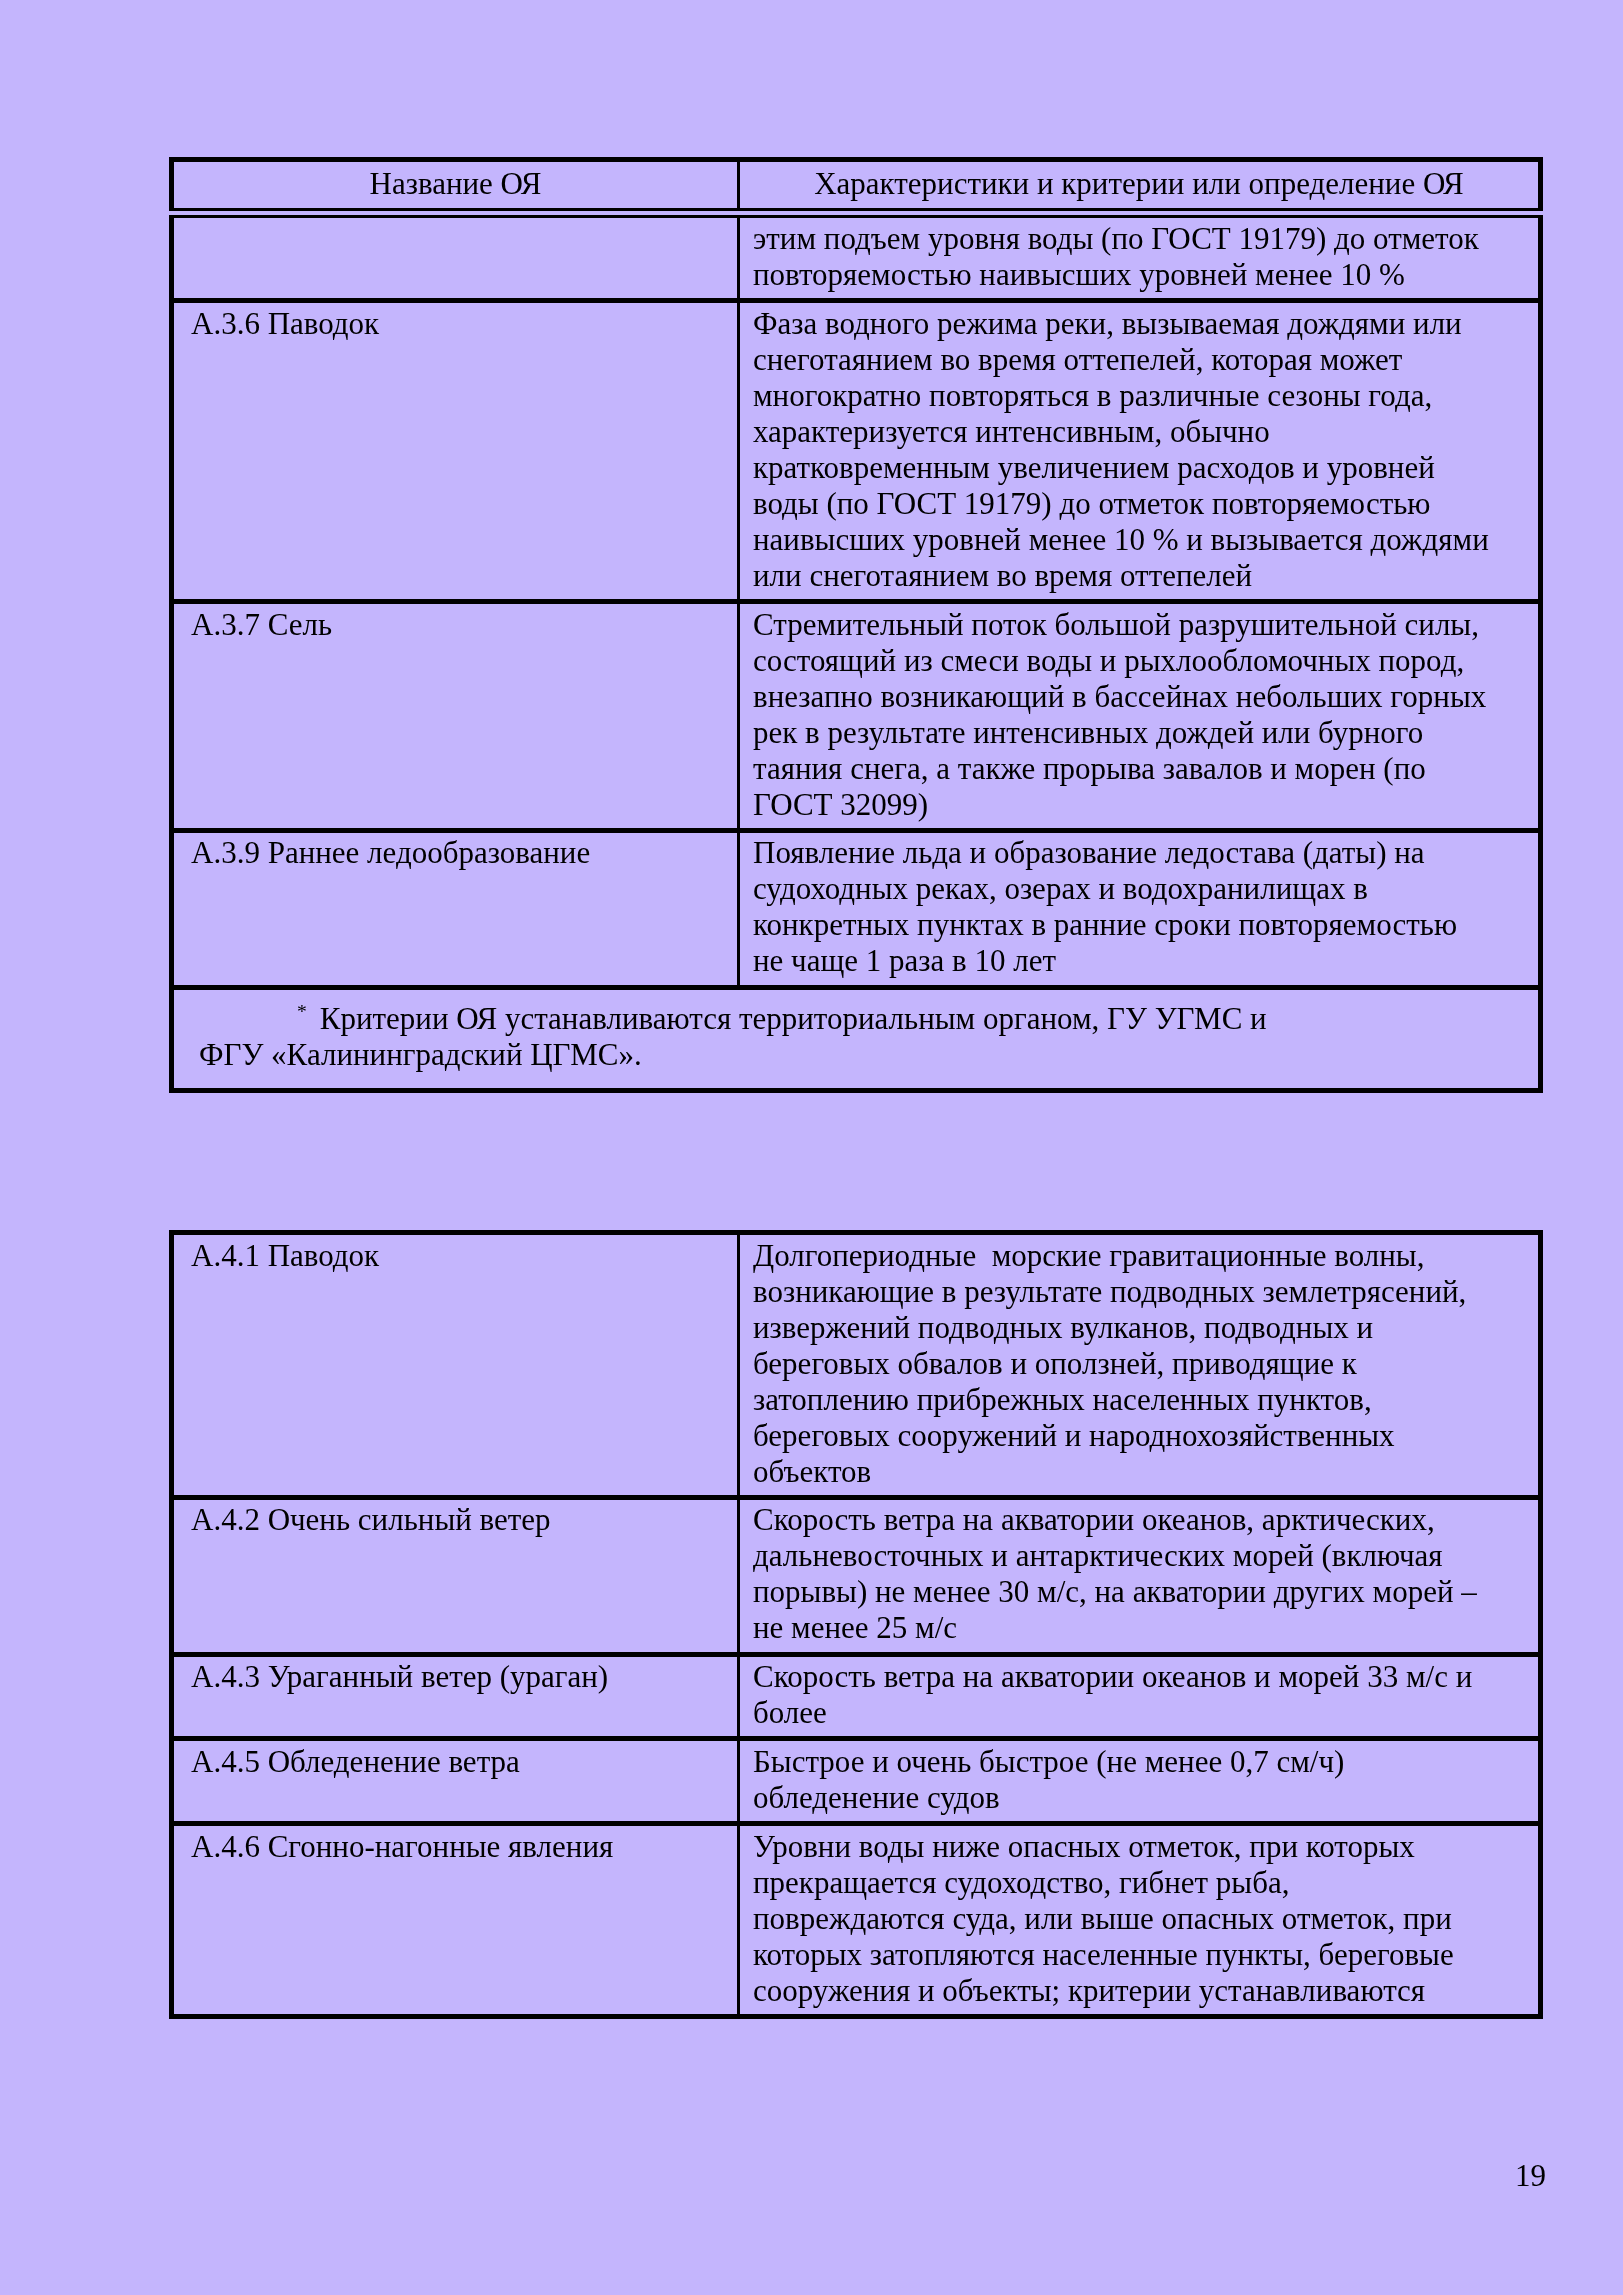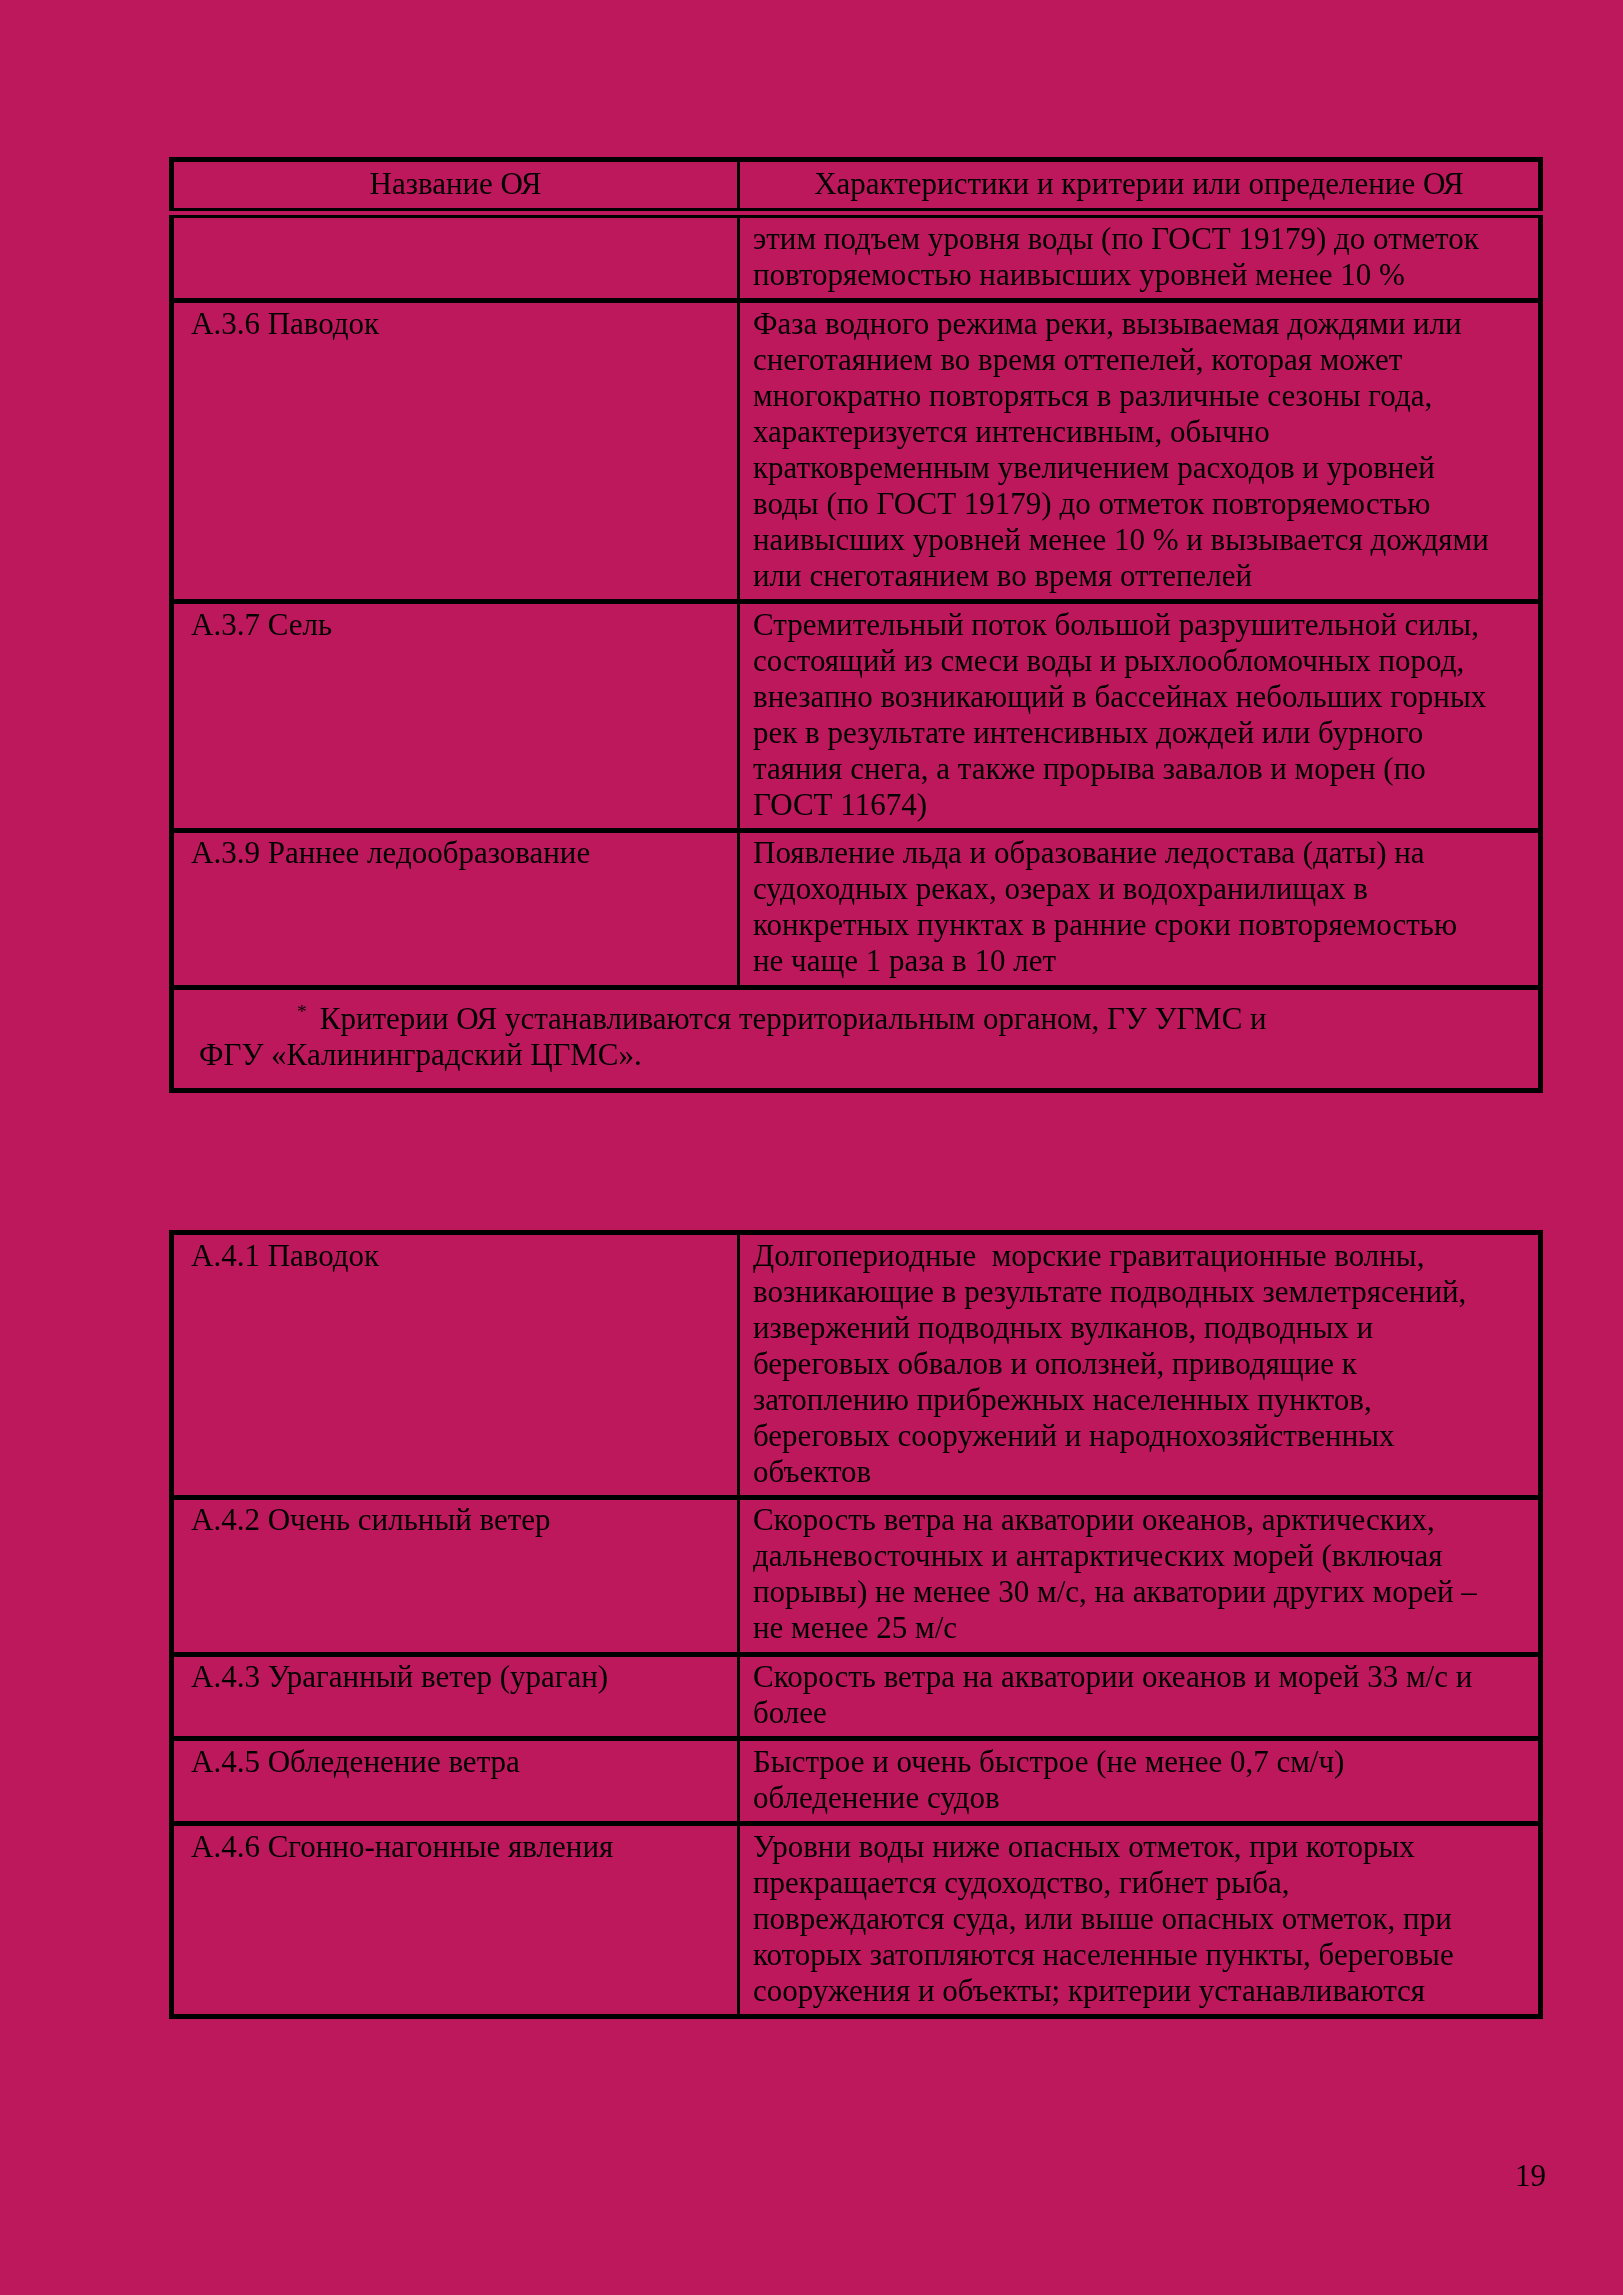--- a/index.html
+++ b/index.html
@@ -2,21 +2,21 @@
 <html lang="ru" style="font-size:10.5px"><head>
 <meta charset="utf-8">
 <style>
   html, body { margin: 0; padding: 0; background: #ffffff; }
   body {
     width: 1623px; height: 2295px;
     position: relative;
     font-family: "Liberation Serif", "DejaVu Serif", serif;
     color: #000;
   }
-  .page { position: absolute; inset: 0; background: #be185d; }
+  .page { position: absolute; inset: 0; background: #c4b5fd; }
 
   table.oya {
     position: absolute;
     left: 169px;
     width: 1374px;
     border-collapse: collapse;
     table-layout: fixed;
     border: 5.2px solid #000;
   }
   #table-a3 { top: 157px; }
@@ -104,21 +104,21 @@
 наивысших уровней менее 10 % и вызывается дождями
 или снеготаянием во время оттепелей</td>
       </tr>
       <tr>
         <td class="name">А.3.7 Сель</td>
         <td class="desc">Стремительный поток большой разрушительной силы,
 состоящий из смеси воды и рыхлообломочных пород,
 внезапно возникающий в бассейнах небольших горных
 рек в результате интенсивных дождей или бурного
 таяния снега, а также прорыва завалов и морен (по
-ГОСТ 11674)</td>
+ГОСТ 32099)</td>
       </tr>
       <tr>
         <td class="name">А.3.9 Раннее ледообразование</td>
         <td class="desc">Появление льда и образование ледостава (даты) на
 судоходных реках, озерах и водохранилищах в
 конкретных пунктах в ранние сроки повторяемостью
 не чаще 1 раза в 10 лет</td>
       </tr>
       <tr>
         <td class="footnote-cell" colspan="2">

